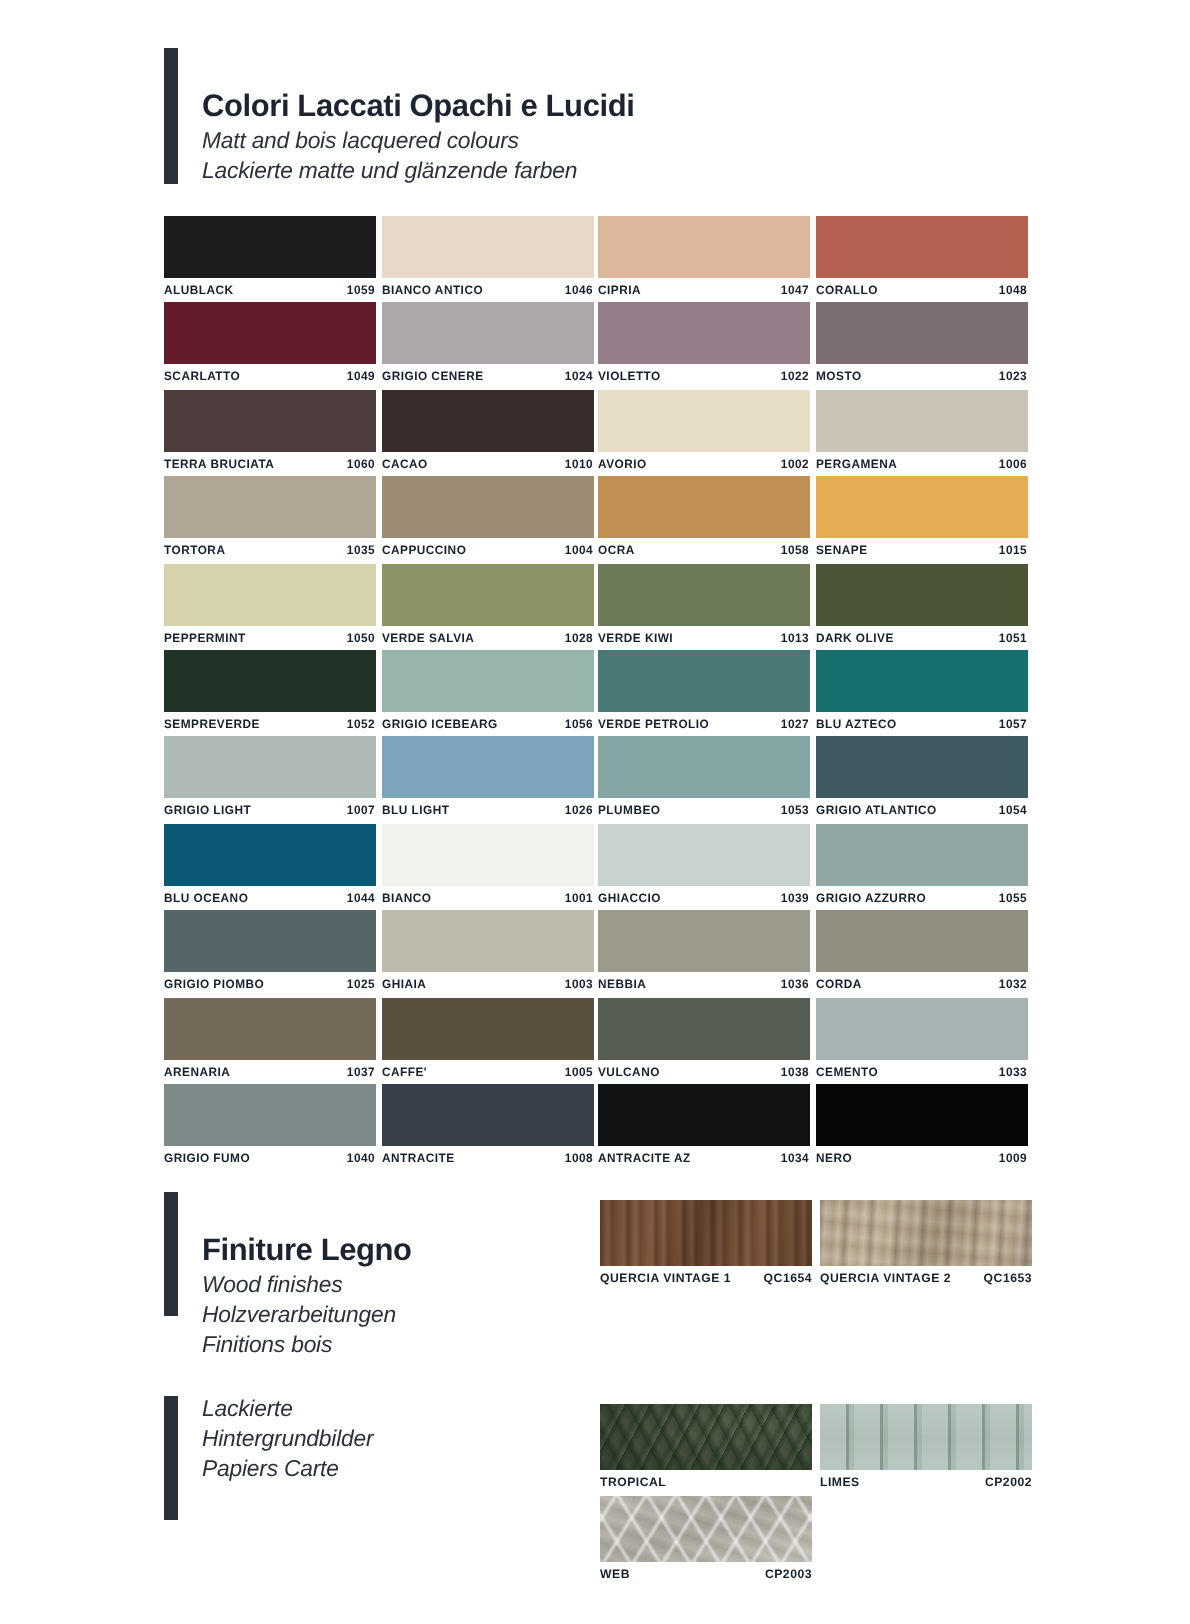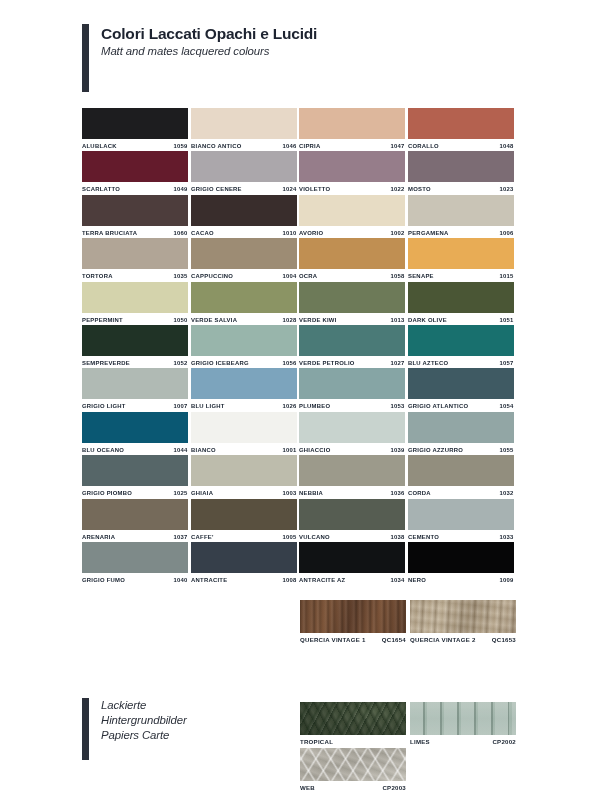--- a/index.html
+++ b/index.html
@@ -12,21 +12,21 @@
     position:relative;
   }
   .page{position:relative;width:595px;height:812px;}
 
   
   .sec-head{position:absolute;display:flex;align-items:flex-start;}
   .sec-bar{width:7px;background:#2b303a;flex:0 0 7px;}
   .sec-texts{margin-left:12px;}
   .sec-title{
     font-size:15.5px;font-weight:bold;letter-spacing:-0.2px;
-    color:#1d2330;line-height:1.28;white-space:nowrap;
+    color:#1d2330;line-height:1.28;white-space:nowrap;margin-top:20px;
   }
   .sec-sub{
     font-size:11.4px;font-style:italic;color:#2b303a;
     line-height:1.33;white-space:nowrap;letter-spacing:-0.1px;
   }
 
   
   #colour-grid{position:absolute;left:82px;top:108px;width:432px;}
   .swatch-cell{position:absolute;width:106px;}
   .swatch-chip{height:31px;width:100%;}
@@ -104,21 +104,22 @@
 </style>
 </head>
 <body>
 
 <div class="page">
 
   <div class="sec-head" style="left:82px;top:24px;height:70px;">
     <div class="sec-bar" style="height:68px;"></div>
     <div class="sec-texts">
       <div class="sec-title">Colori Laccati Opachi e Lucidi</div>
-      <div class="sec-sub">Matt and mates lacquered colours</div>
+      <div class="sec-sub">Matt and bois lacquered colours</div>
+      <div class="sec-sub">Lackierte matte und glänzende farben</div>
     </div>
   </div>
 
   <div id="colour-grid">
       <div class="swatch-cell" style="left: 0px; top: 0px;">
         <div class="swatch-chip" style="background: rgb(29, 29, 31);"></div>
         <div class="swatch-label">
           <span class="sw-name">ALUBLACK</span>
           <span class="sw-code">1059</span>
         </div>
@@ -419,20 +420,29 @@
       </div>
       <div class="swatch-cell" style="left: 325.5px; top: 434px;">
         <div class="swatch-chip" style="background: rgb(6, 6, 7);"></div>
         <div class="swatch-label">
           <span class="sw-name">NERO</span>
           <span class="sw-code">1009</span>
         </div>
       </div>
     </div>
 
+  <div class="sec-head" style="left:82px;top:596px;height:64px;">
+    <div class="sec-bar" style="height:62px;"></div>
+    <div class="sec-texts">
+      <div class="sec-title">Finiture Legno</div>
+      <div class="sec-sub">Wood finishes</div>
+      <div class="sec-sub">Holzverarbeitungen</div>
+      <div class="sec-sub">Finitions bois</div>
+    </div>
+  </div>
 
   <div id="wood-grid" style="position:absolute;left:300px;top:600px;width:220px;">
       <div class="mat-cell" style="left: 0px; top: 0px;">
         <div class="mat-chip wood1"></div>
         <div class="mat-label">
           <span class="mat-name">QUERCIA VINTAGE 1</span>
           <span class="mat-code">QC1654</span>
         </div>
       </div>
       <div class="mat-cell" style="left: 110px; top: 0px;">

